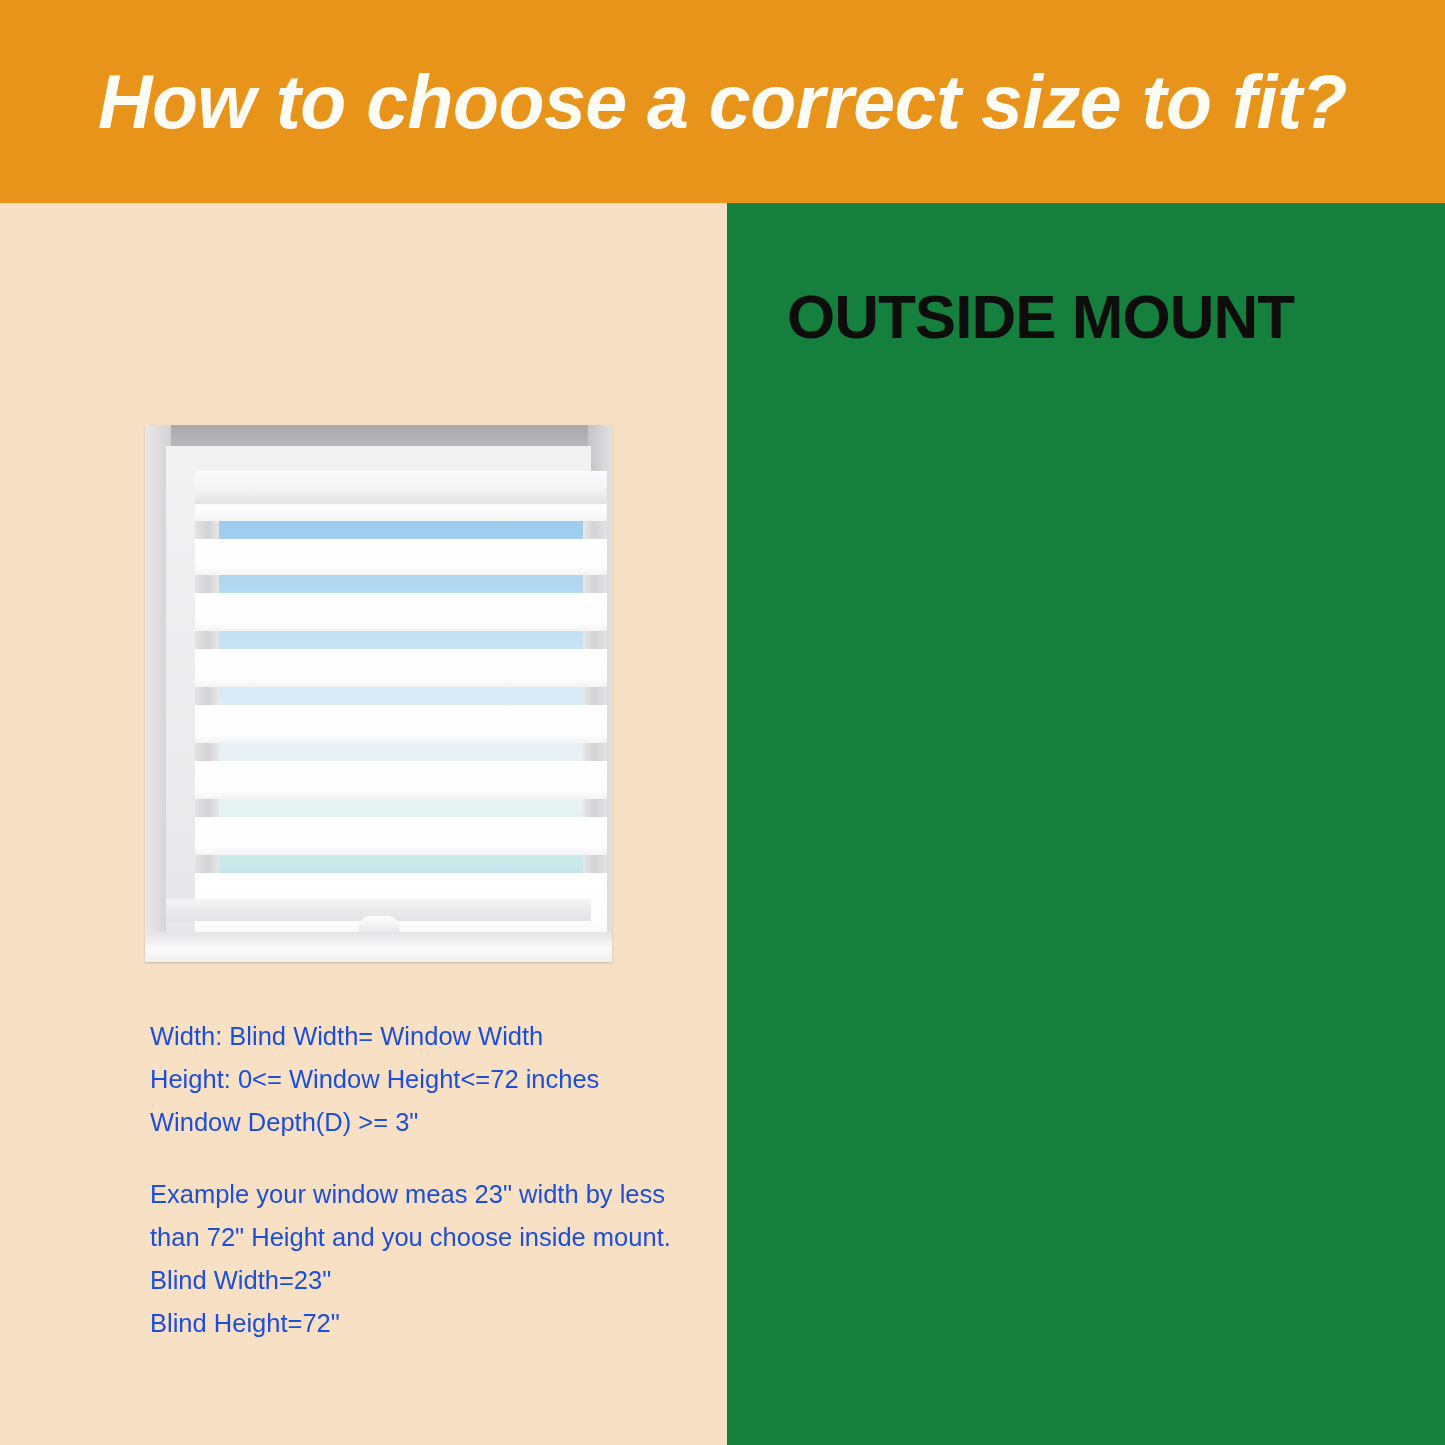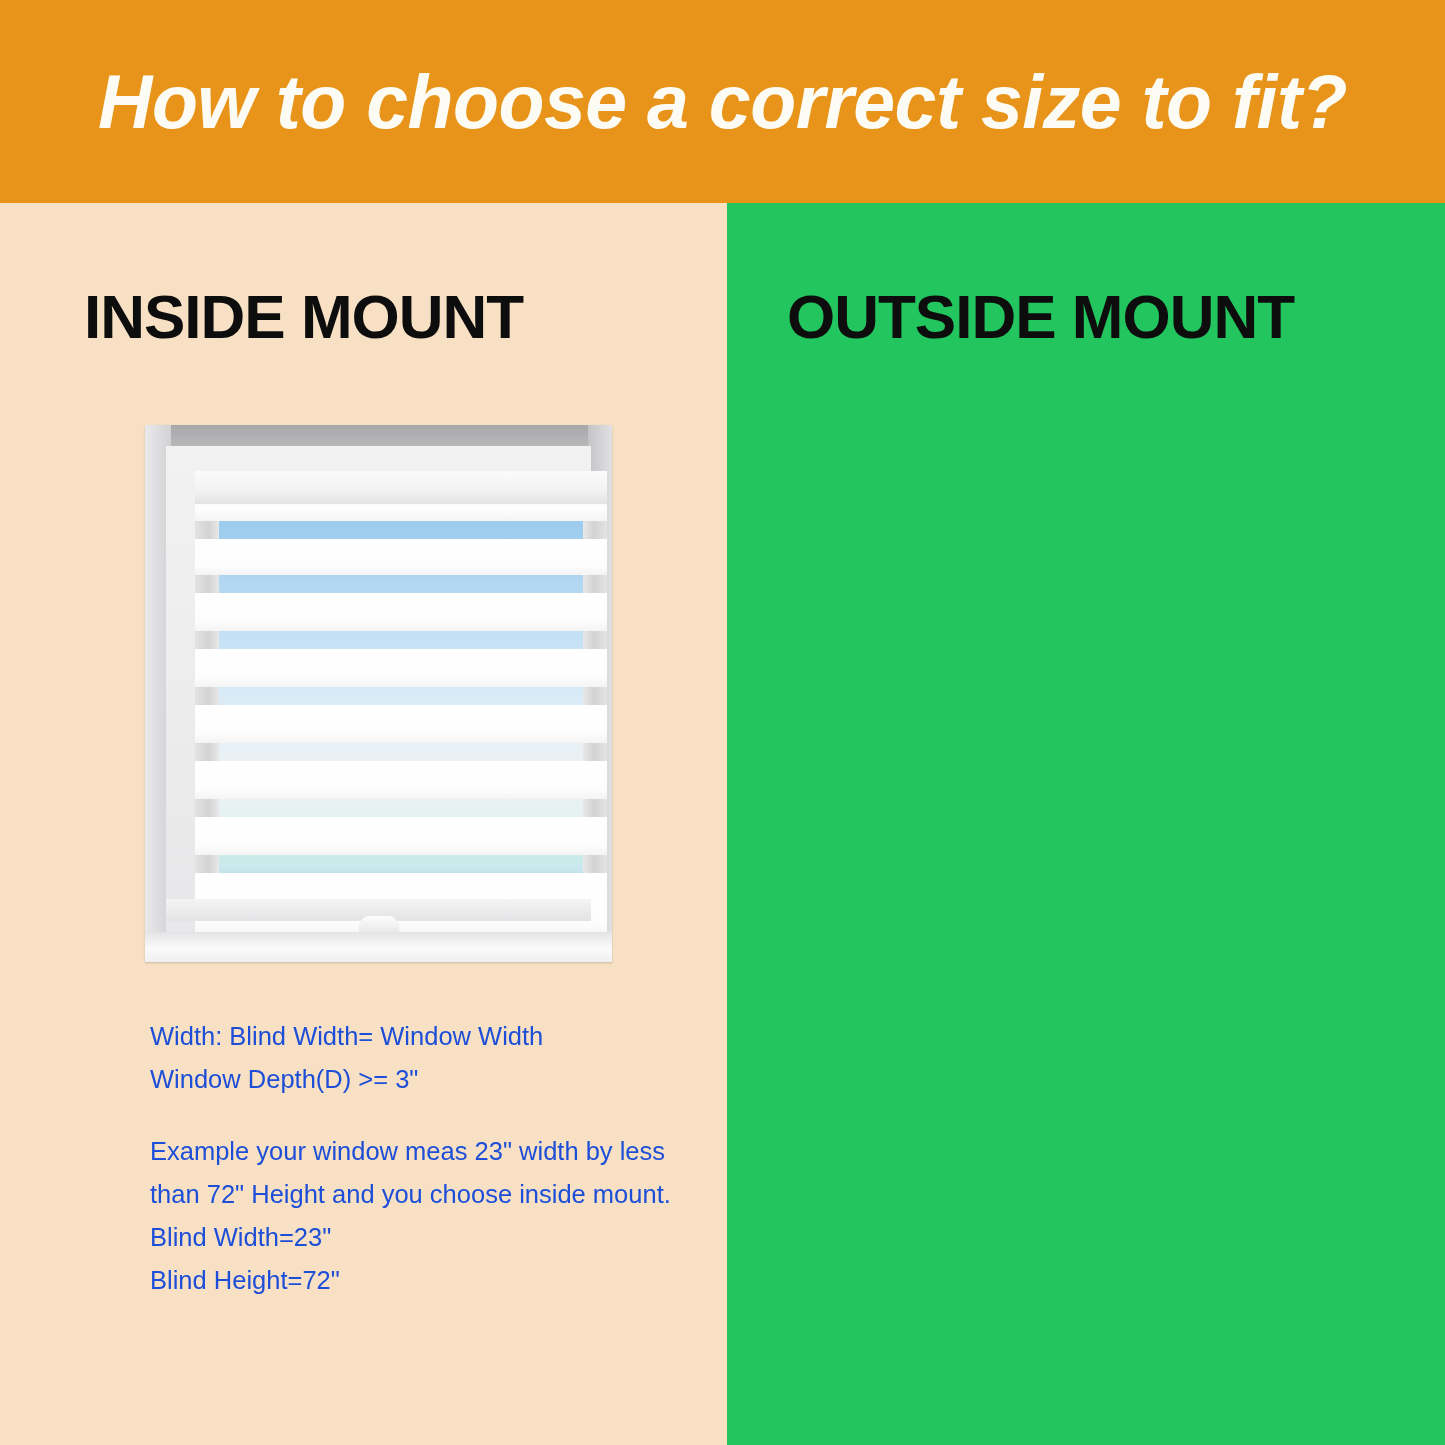--- a/index.html
+++ b/index.html
@@ -25,21 +25,21 @@
     font-size:76px;
     letter-spacing:-0.5px;
     white-space:nowrap;
     transform:scaleX(0.99);
   }
 
   
   .panels{position:absolute;left:0;top:203px;width:1445px;height:1242px;}
   .panel{position:absolute;top:0;height:1242px;}
   .panel-left{left:0;width:727px;background:#f7e0c4;}
-  .panel-right{left:727px;width:718px;background:#22c55e;}
+  .panel-right{left:727px;width:718px;background:#15803d;}
 
   .sec-title{
     position:absolute;
     color:#0d0d0d;
     font-family:"Liberation Sans", sans-serif;
     font-weight:bold;
     white-space:nowrap;
   }
   .sec-title-left{left:84px;top:78px;font-size:62px;letter-spacing:-1px;}
   .sec-title-right{left:60px;top:78px;font-size:62px;letter-spacing:-1px;}
@@ -180,21 +180,20 @@
 <div class="page">
 
   <div class="header">
     <div class="header-title">How to choose a correct size to fit?</div>
   </div>
 
   <div class="panels">
 
     <div class="panel panel-left">
 
-      <div class="sec-title sec-title-left">INSIDE MOUNT</div>
 
       <div class="ill im-wrap">
         <div class="im-reveal"></div>
         <div class="im-top-jamb"></div>
         <div class="im-left-jamb"></div>
         <div class="im-right-jamb"></div>
         <div class="im-frame">
           <div class="im-glass">
             <div class="scene">
               <div class="scene-island2"></div>
@@ -244,20 +243,21 @@
           </div>
           <div class="im-bottomrail"></div>
           <div class="im-handle"></div>
           <div class="im-handle-lip"></div>
         </div>
         <div class="im-bottom-sill"></div>
       </div>
 
       <div class="txt txt-left">
         <p>Width: Blind Width= Window Width</p>
+        <p>Height: 0&lt;= Window Height&lt;=72 inches</p>
         <p>Window Depth(D) &gt;= 3"</p>
         <div class="gap"></div>
         <p>Example your window meas 23" width by less than 72" Height and you choose inside mount.</p>
         <p>Blind Width=23"</p>
         <p>Blind Height=72"</p>
       </div>
     </div>
 
     <div class="panel panel-right">
 

